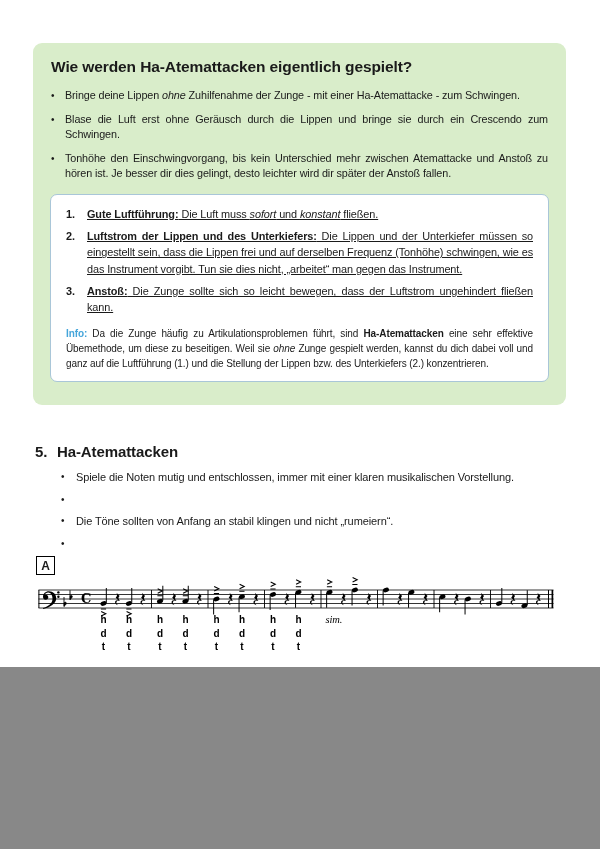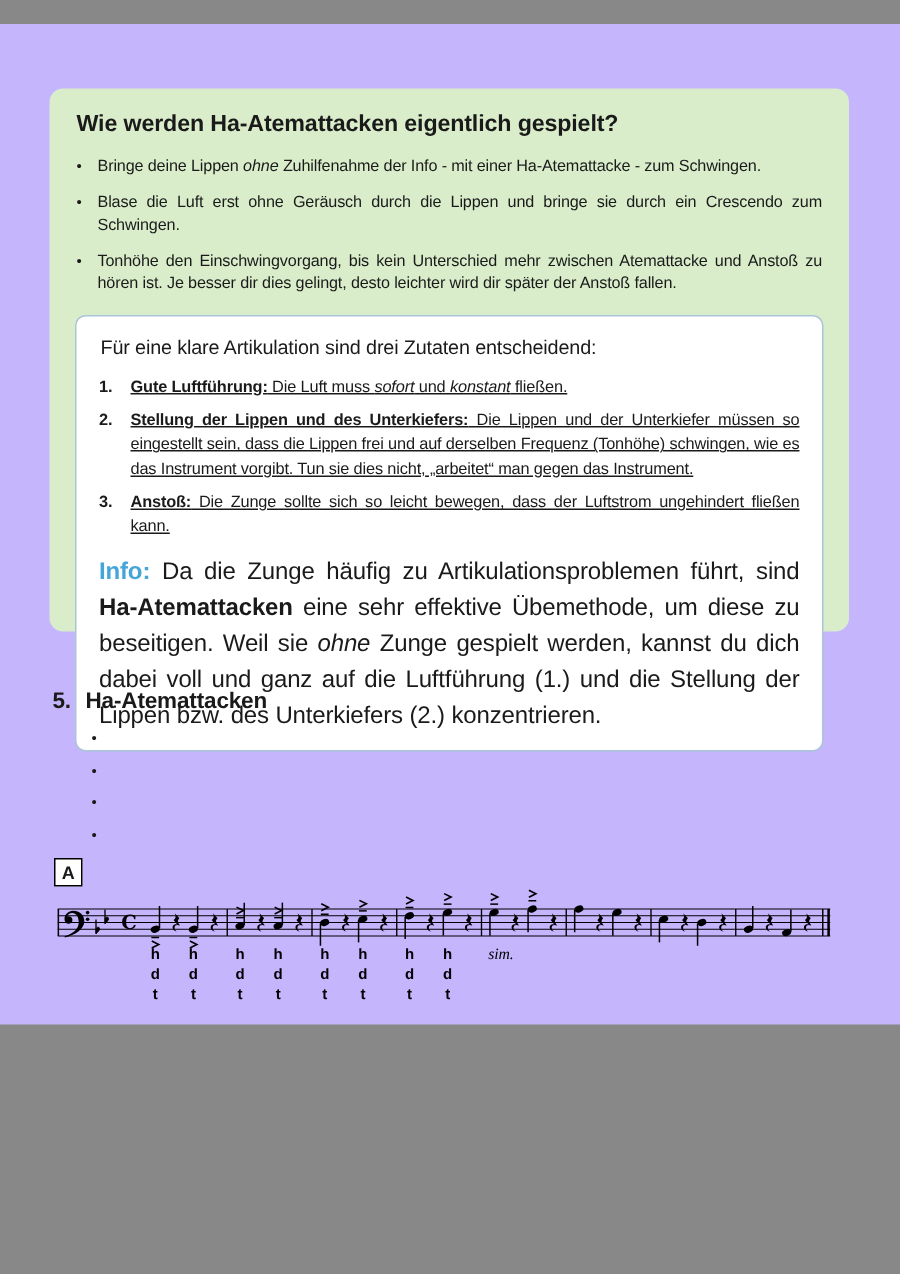--- a/index.html
+++ b/index.html
@@ -1,40 +1,40 @@
 <!DOCTYPE html>
 <html style="--green: #d9edca; --wborder: #a9c6d8;"><head>
 <meta charset="utf-8">
 <style>
   html,body{margin:0;padding:0;background:#888;}
   .page{
-    position:relative; width:600px; height:667px; background:#c4b5fd;
+    position:relative; width:600px; height:667px; background:#ffffff;
     font-family:"Liberation Sans", sans-serif; color:#1a1a1a;
-    margin:16px auto; overflow:hidden; letter-spacing:-0.1px;
+    margin:0 auto; overflow:hidden; letter-spacing:-0.1px;
   }
   
   .green-box{
     position:absolute; left:33px; top:43px; width:533px; height:362px;
     background:var(--green,#d9edca); border-radius:9px;
     box-sizing:border-box; padding:13px 16px 0 16px;
   }
   .green-title{ font-size:15.5px; font-weight:bold; margin:2px 0 12px 2px; }
   .gb-bullets{ margin:0 2px 0 2px; }
   .gb-bullet{ display:flex; font-size:10.8px; line-height:1.42; margin-bottom:8.5px; text-align:justify; }
   .gb-bullet .dot{ width:14px; flex:0 0 14px; font-size:10px; padding-top:1px; }
   
   .white-box{
     background:#ffffff; border:1.4px solid var(--wborder,#a9c6d8); border-radius:7px;
     margin:12px 1px 0 1px; padding:11px 15px 10px 15px; box-sizing:border-box;
   }
   .white-title{ font-size:13.2px; font-weight:normal; margin:2px 0 11px 1px; }
   .wb-item{ display:flex; font-size:10.9px; line-height:1.5; margin-bottom:6px; }
   .wb-item .num{ width:21px; flex:0 0 21px; font-weight:bold; }
   .wb-item .txt{ text-align:justify; flex:1;text-decoration:underline; }
-  .wb-info{ font-size:16px; line-height:1.5; text-align:justify; margin:10px 0 0 0; }
+  .wb-info{ font-size:10px; line-height:1.5; text-align:justify; margin:10px 0 0 0; }
   
   .section-heading{ position:absolute; left:35px; top:443px; display:flex; font-size:15px; font-weight:bold; }
   .section-heading .sec-num{ width:22px; }
   .section-bullets{ position:absolute; left:61px; top:470px; width:500px; }
   .sec-bullet{ display:flex; font-size:11px; line-height:1.3; margin-bottom:8.6px; }
   .sec-bullet .dot{ width:15px; flex:0 0 15px; font-size:10px; }
   
   .rehearsal-label{
     position:absolute; left:36px; top:556px; width:17px; height:17px;
     border:1.4px solid #000; background:#fff; font-size:12px; font-weight:bold;
@@ -50,63 +50,64 @@
 </head>
 <body>
 
 <div class="page">
 
   <div class="green-box">
     <div class="green-title">Wie werden Ha-Atemattacken eigentlich gespielt?</div>
     <div class="gb-bullets">
       <div class="gb-bullet">
         <span class="dot">•</span>
-        <span><span>Bringe deine Lippen </span><span style="font-style: italic;">ohne</span><span> Zuhilfenahme der Info - mit einer Ha-Atemattacke - zum Schwingen.</span></span>
+        <span><span>Bringe deine Lippen </span><span style="font-style: italic;">ohne</span><span> Zuhilfenahme der Zunge - mit einer Ha-Atemattacke - zum Schwingen.</span></span>
       </div>
       <div class="gb-bullet">
         <span class="dot">•</span>
         <span><span>Blase die Luft erst ohne Geräusch durch die Lippen und bringe sie durch ein Crescendo zum Schwingen.</span></span>
       </div>
       <div class="gb-bullet">
         <span class="dot">•</span>
         <span><span>Tonhöhe den Einschwingvorgang, bis kein Unterschied mehr zwischen Atemattacke und Anstoß zu hören ist. Je besser dir dies gelingt, desto leichter wird dir später der Anstoß fallen.</span></span>
       </div>
     </div>
 
     <div class="white-box">
-      <div class="white-title">Für eine klare Artikulation sind drei Zutaten entscheidend:</div>
       <div class="wb-item">
         <span class="num">1.</span>
         <span class="txt"><span style="font-weight: bold;">Gute Luftführung:</span><span> Die Luft muss </span><span style="font-style: italic;">sofort</span><span> und </span><span style="font-style: italic;">konstant</span><span> fließen.</span></span>
       </div>
       <div class="wb-item">
         <span class="num">2.</span>
-        <span class="txt"><span style="font-weight: bold;">Stellung der Lippen und des Unterkiefers:</span><span>  Die Lippen und der Unterkiefer müssen so eingestellt sein, dass die Lippen frei und auf derselben Frequenz (Tonhöhe) schwingen, wie es das Instrument vorgibt. Tun sie dies nicht, „arbeitet“ man gegen das Instrument.</span></span>
+        <span class="txt"><span style="font-weight: bold;">Luftstrom der Lippen und des Unterkiefers:</span><span>  Die Lippen und der Unterkiefer müssen so eingestellt sein, dass die Lippen frei und auf derselben Frequenz (Tonhöhe) schwingen, wie es das Instrument vorgibt. Tun sie dies nicht, „arbeitet“ man gegen das Instrument.</span></span>
       </div>
       <div class="wb-item">
         <span class="num">3.</span>
         <span class="txt"><span style="font-weight: bold;">Anstoß:</span><span> Die Zunge sollte sich so leicht bewegen, dass der Luftstrom ungehindert fließen kann.</span></span>
       </div>
       <p class="wb-info"><span style="font-weight: bold; color: rgb(69, 165, 218);">Info:</span><span> Da die Zunge häufig zu Artikulationsproblemen führt, sind </span><span style="font-weight: bold;">Ha-Atemattacken</span><span> eine sehr effektive Übemethode, um diese zu beseitigen. Weil sie </span><span style="font-style: italic;">ohne</span><span> Zunge gespielt werden, kannst du dich dabei voll und ganz auf die Luftführung (1.) und die Stellung der Lippen bzw. des Unterkiefers (2.) konzentrieren.</span></p>
     </div>
   </div>
 
   <div class="section-heading">
     <span class="sec-num">5.</span>
     <span>Ha-Atemattacken</span>
   </div>
   <div class="section-bullets">
     <div class="sec-bullet">
       <span class="dot">•</span>
+      <span>Spiele die Noten mutig und entschlossen, immer mit einer klaren musikalischen Vorstellung.</span>
     </div>
     <div class="sec-bullet">
       <span class="dot">•</span>
     </div>
     <div class="sec-bullet">
       <span class="dot">•</span>
+      <span>Die Töne sollten von Anfang an stabil klingen und nicht „rumeiern“.</span>
     </div>
     <div class="sec-bullet">
       <span class="dot">•</span>
     </div>
   </div>
 
   <div class="rehearsal-label">A</div>
   <div class="staff-host" id="staff-host-0"><svg width="516" height="96" viewBox="0 0 516 96">
         <line x1="0.5" y1="24" x2="515.5" y2="24" stroke="#000" stroke-width="0.8"></line>
         <line x1="0.5" y1="28.5" x2="515.5" y2="28.5" stroke="#000" stroke-width="0.8"></line>

